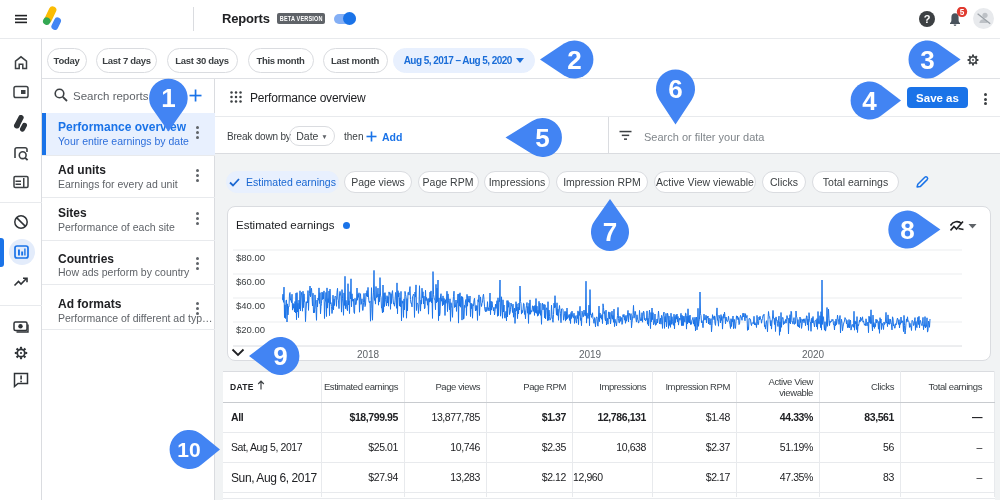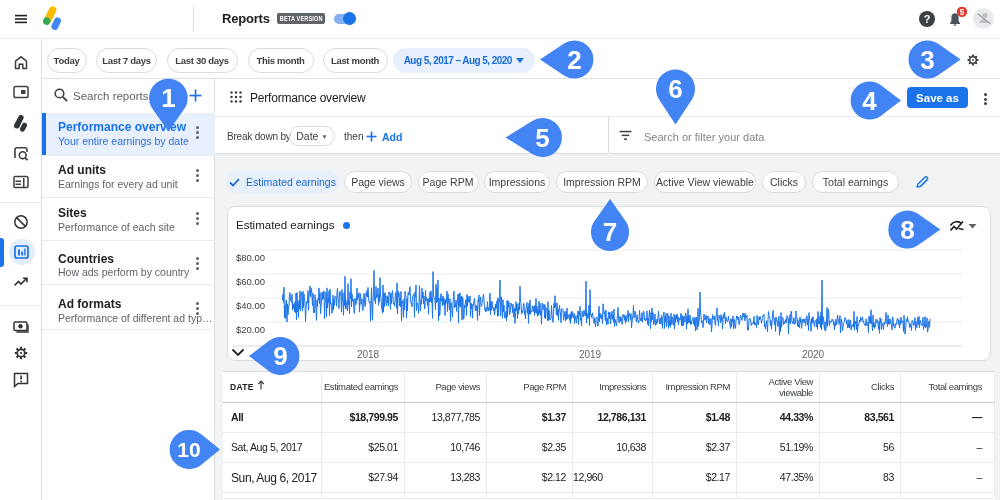--- a/index.html
+++ b/index.html
@@ -299,21 +299,21 @@
 <div class="abs" style="left:653px;top:381.1px;width:77px;white-space:nowrap;text-align:right;font-size:9.5px;letter-spacing:-.4px;color:#3c4043">Impression RPM</div>
 <div class="abs" style="left:737px;top:375.6px;width:76px;white-space:nowrap;text-align:right;font-size:9.5px;letter-spacing:-.4px;color:#3c4043">Active View</div>
 <div class="abs" style="left:737px;top:386.6px;width:76px;white-space:nowrap;text-align:right;font-size:9.5px;letter-spacing:-.4px;color:#3c4043">viewable</div>
 <div class="abs" style="left:820px;top:381.1px;width:74px;white-space:nowrap;text-align:right;font-size:9.5px;letter-spacing:-.4px;color:#3c4043">Clicks</div>
 <div class="abs" style="left:901px;top:381.1px;width:81px;white-space:nowrap;text-align:right;font-size:9.5px;letter-spacing:-.4px;color:#3c4043">Total earnings</div>
 <div class="abs" style="left:231.0px;top:410.5px;width:84.0px;white-space:nowrap;text-align:left;font-size:10.5px;letter-spacing:-.4px;font-weight:bold;color:#202124">All</div>
 <div class="abs" style="left:322px;top:410.5px;width:76px;white-space:nowrap;text-align:right;font-size:10.5px;letter-spacing:-.4px;font-weight:bold;color:#202124">$18,799.95</div>
 <div class="abs" style="left:405px;top:410.5px;width:75px;white-space:nowrap;text-align:right;font-size:10.5px;letter-spacing:-.4px;font-weight:normal;color:#202124">13,877,785</div>
 <div class="abs" style="left:487px;top:410.5px;width:79px;white-space:nowrap;text-align:right;font-size:10.5px;letter-spacing:-.4px;font-weight:bold;color:#202124">$1.37</div>
 <div class="abs" style="left:573px;top:410.5px;width:73px;white-space:nowrap;text-align:right;font-size:10.5px;letter-spacing:-.4px;font-weight:bold;color:#202124">12,786,131</div>
-<div class="abs" style="left:653px;top:410.5px;width:77px;white-space:nowrap;text-align:right;font-size:10.5px;letter-spacing:-.4px;font-weight:bold;color:#202124">$1.48</div>
+<div class="abs" style="left:653px;top:410.5px;width:77px;white-space:nowrap;text-align:right;font-size:10.5px;letter-spacing:-.4px;font-weight:normal;color:#202124">$1.48</div>
 <div class="abs" style="left:737px;top:410.5px;width:76px;white-space:nowrap;text-align:right;font-size:10.5px;letter-spacing:-.4px;font-weight:bold;color:#202124">44.33%</div>
 <div class="abs" style="left:820px;top:410.5px;width:74px;white-space:nowrap;text-align:right;font-size:10.5px;letter-spacing:-.4px;font-weight:bold;color:#202124">83,561</div>
 <div class="abs" style="left:901px;top:410.5px;width:81px;white-space:nowrap;text-align:right;font-size:10.5px;letter-spacing:-.4px;font-weight:bold;color:#202124">—</div>
 <div class="abs" style="left:231.0px;top:440.5px;width:84.0px;white-space:nowrap;text-align:left;font-size:10.5px;letter-spacing:-.4px;color:#202124">Sat, Aug 5, 2017</div>
 <div class="abs" style="left:322px;top:440.5px;width:76px;white-space:nowrap;text-align:right;font-size:10.5px;letter-spacing:-.4px;color:#202124">$25.01</div>
 <div class="abs" style="left:405px;top:440.5px;width:75px;white-space:nowrap;text-align:right;font-size:10.5px;letter-spacing:-.4px;color:#202124">10,746</div>
 <div class="abs" style="left:487px;top:440.5px;width:79px;white-space:nowrap;text-align:right;font-size:10.5px;letter-spacing:-.4px;color:#202124">$2.35</div>
 <div class="abs" style="left:573px;top:440.5px;width:73px;white-space:nowrap;text-align:right;font-size:10.5px;letter-spacing:-.4px;color:#202124">10,638</div>
 <div class="abs" style="left:653px;top:440.5px;width:77px;white-space:nowrap;text-align:right;font-size:10.5px;letter-spacing:-.4px;color:#202124">$2.37</div>
 <div class="abs" style="left:737px;top:440.5px;width:76px;white-space:nowrap;text-align:right;font-size:10.5px;letter-spacing:-.4px;color:#202124">51.19%</div>

